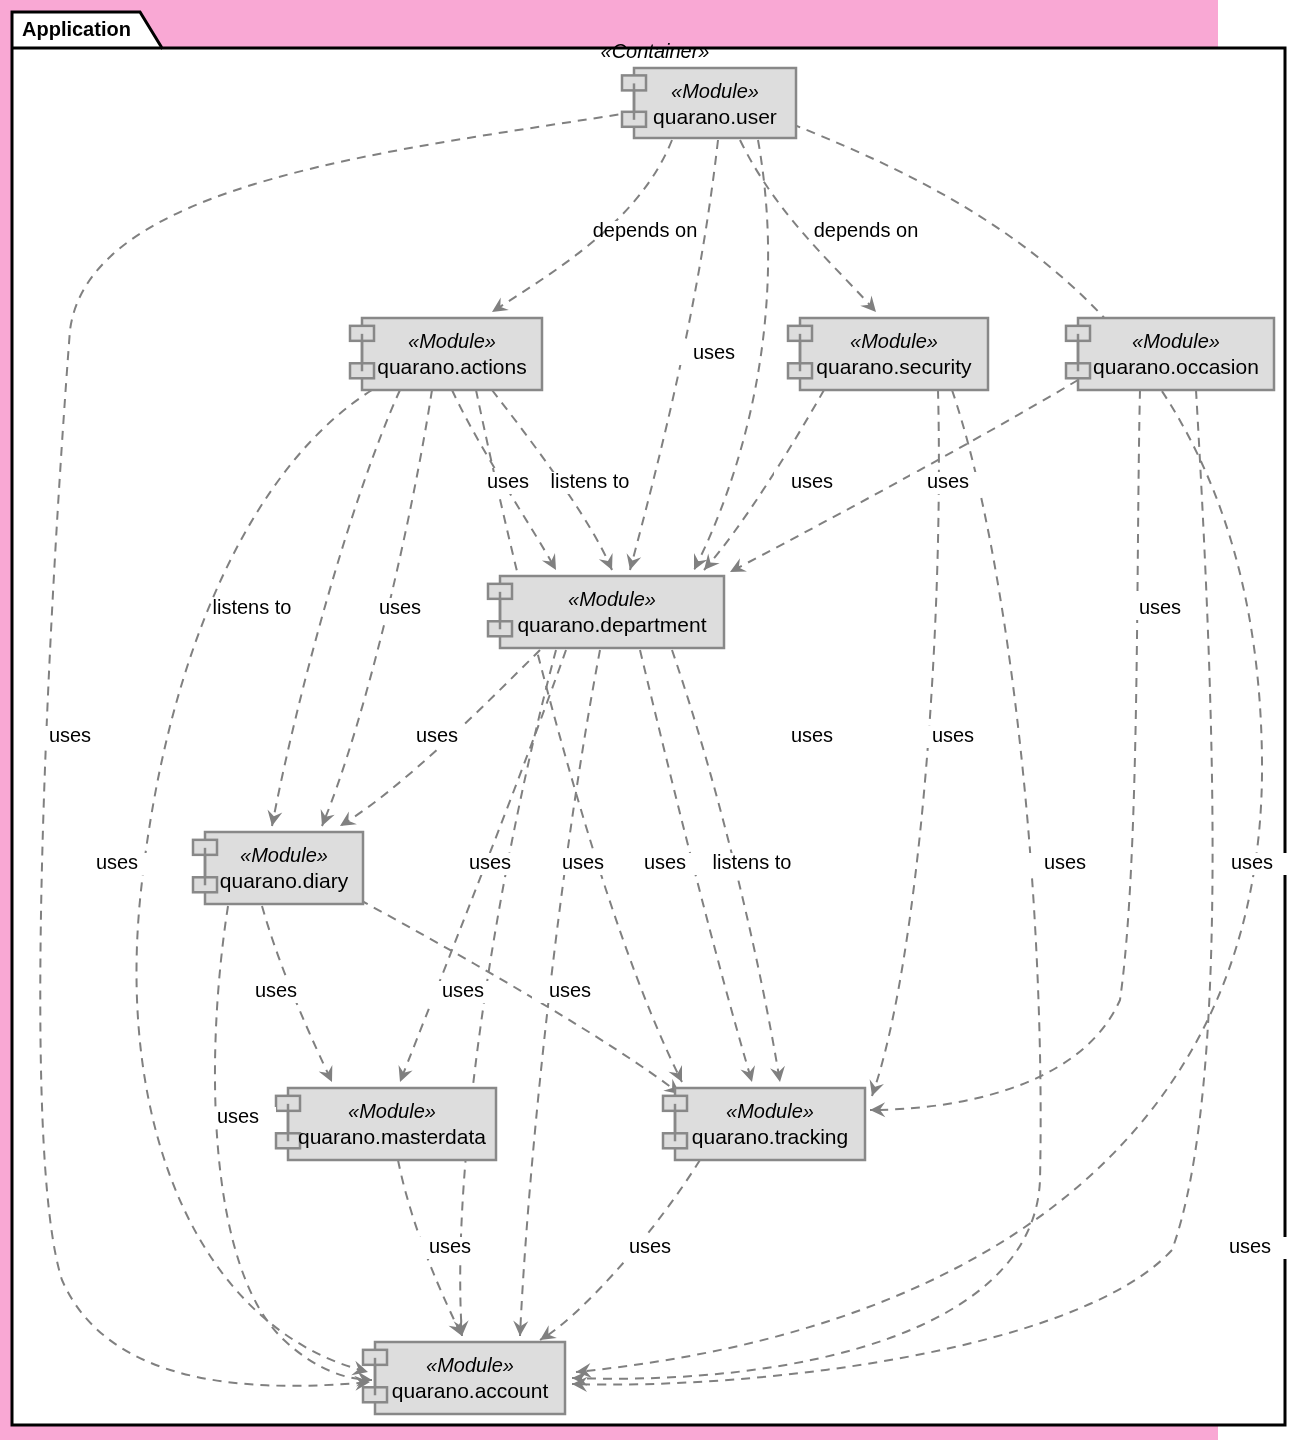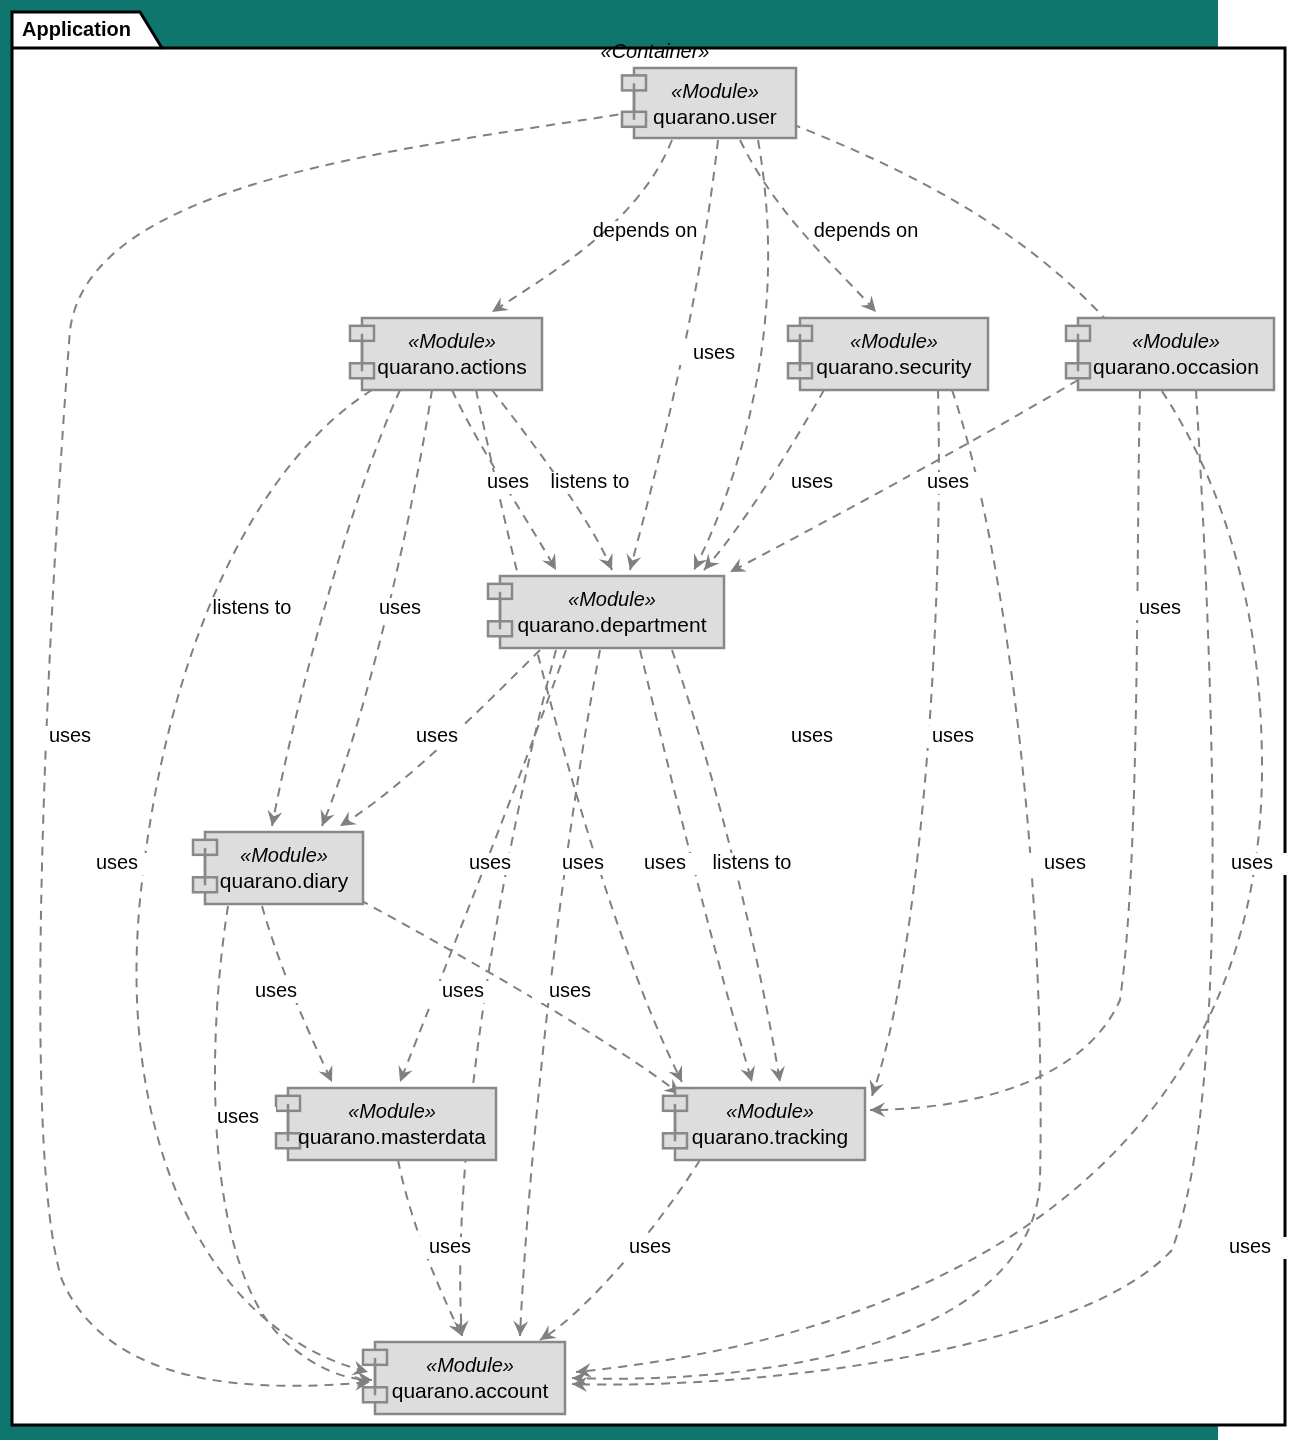--- a/index.html
+++ b/index.html
@@ -1,17 +1,17 @@
 <!DOCTYPE html>
 <html><head>
 <meta charset="utf-8">
 <style>
   html,body{margin:0;padding:0;background:#ffffff;}
   body{font-family:"Liberation Sans",sans-serif;}
-  #diagram-root{position:relative;width:1218px;height:1440px;background:#0f766e;}
+  #diagram-root{position:relative;width:1218px;height:1440px;background:#f9a8d4;}
   svg.layer{position:absolute;left:0;top:0;width:1298px;height:1440px;}
   .frame-line{fill:none;stroke:#000000;stroke-width:3;}
   .frame-tab-line{fill:#ffffff;stroke:#000000;stroke-width:3;}
   .frame-title{font-family:"Liberation Sans",sans-serif;font-size:20px;font-weight:bold;fill:#000000;}
   .node-box{fill:#dddddd;stroke:#888888;stroke-width:2.5;}
   .node-tab{fill:#dddddd;stroke:#888888;stroke-width:2.5;}
   .node-stereo{font-family:"Liberation Sans",sans-serif;font-size:20px;font-style:italic;fill:#000000;text-anchor:middle;}
   .node-name{font-family:"Liberation Sans",sans-serif;font-size:21px;fill:#000000;text-anchor:middle;}
   .container-label{font-family:"Liberation Sans",sans-serif;font-size:20px;font-style:italic;fill:#000000;text-anchor:middle;}
   .edge-path{fill:none;stroke:#808080;stroke-width:2;stroke-dasharray:9,7;}

